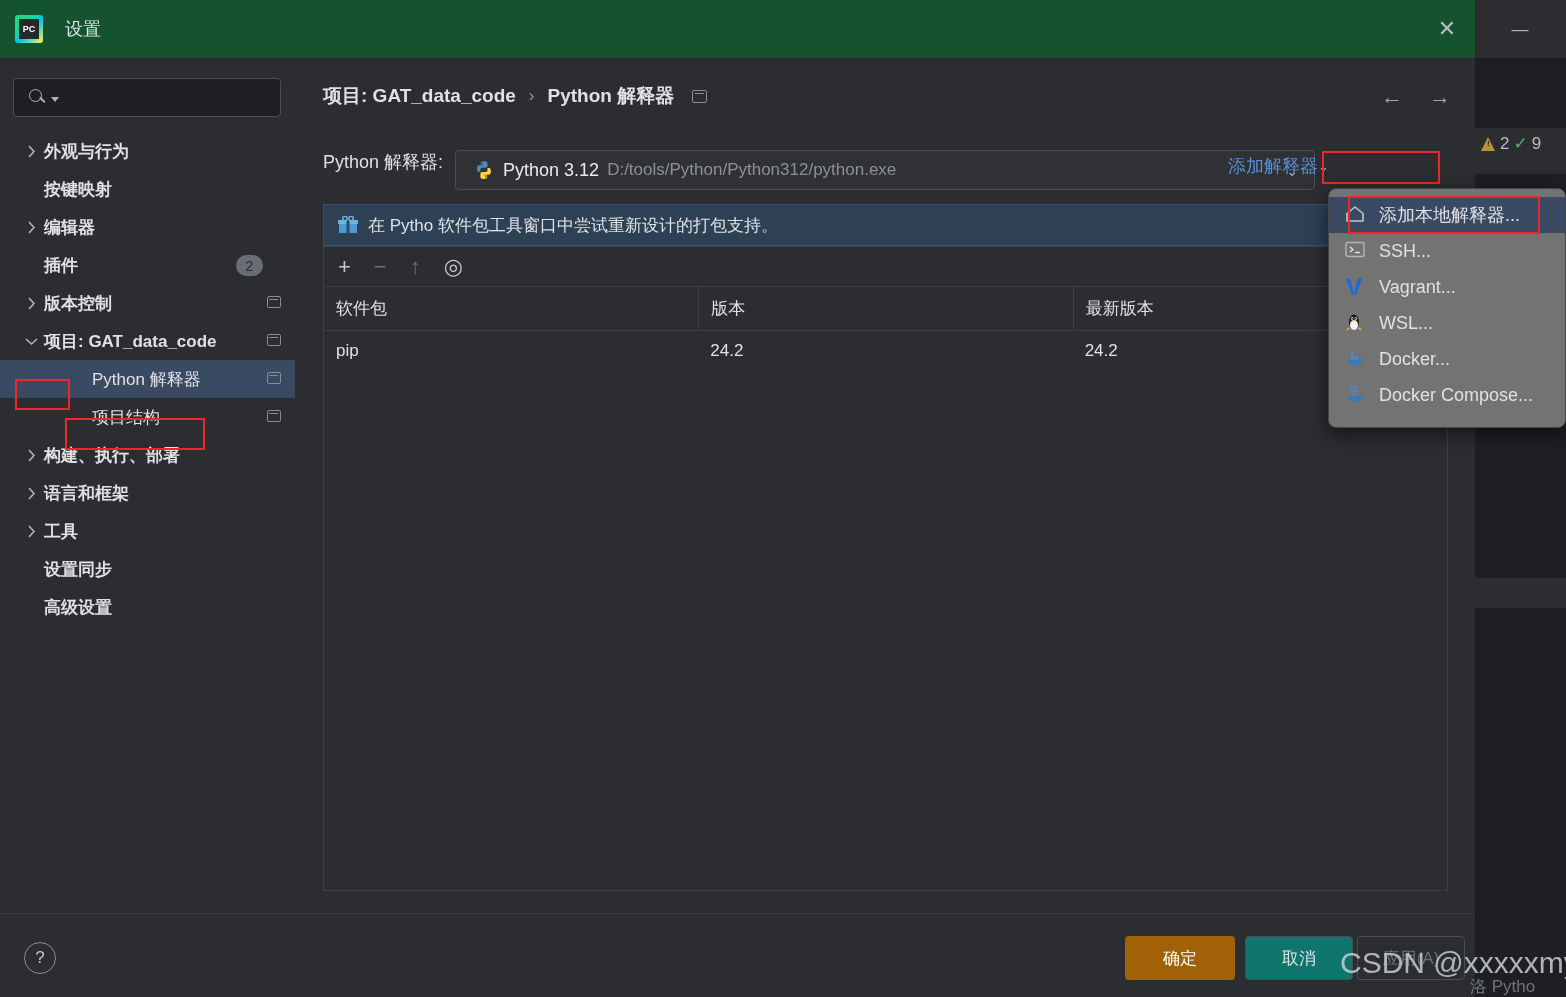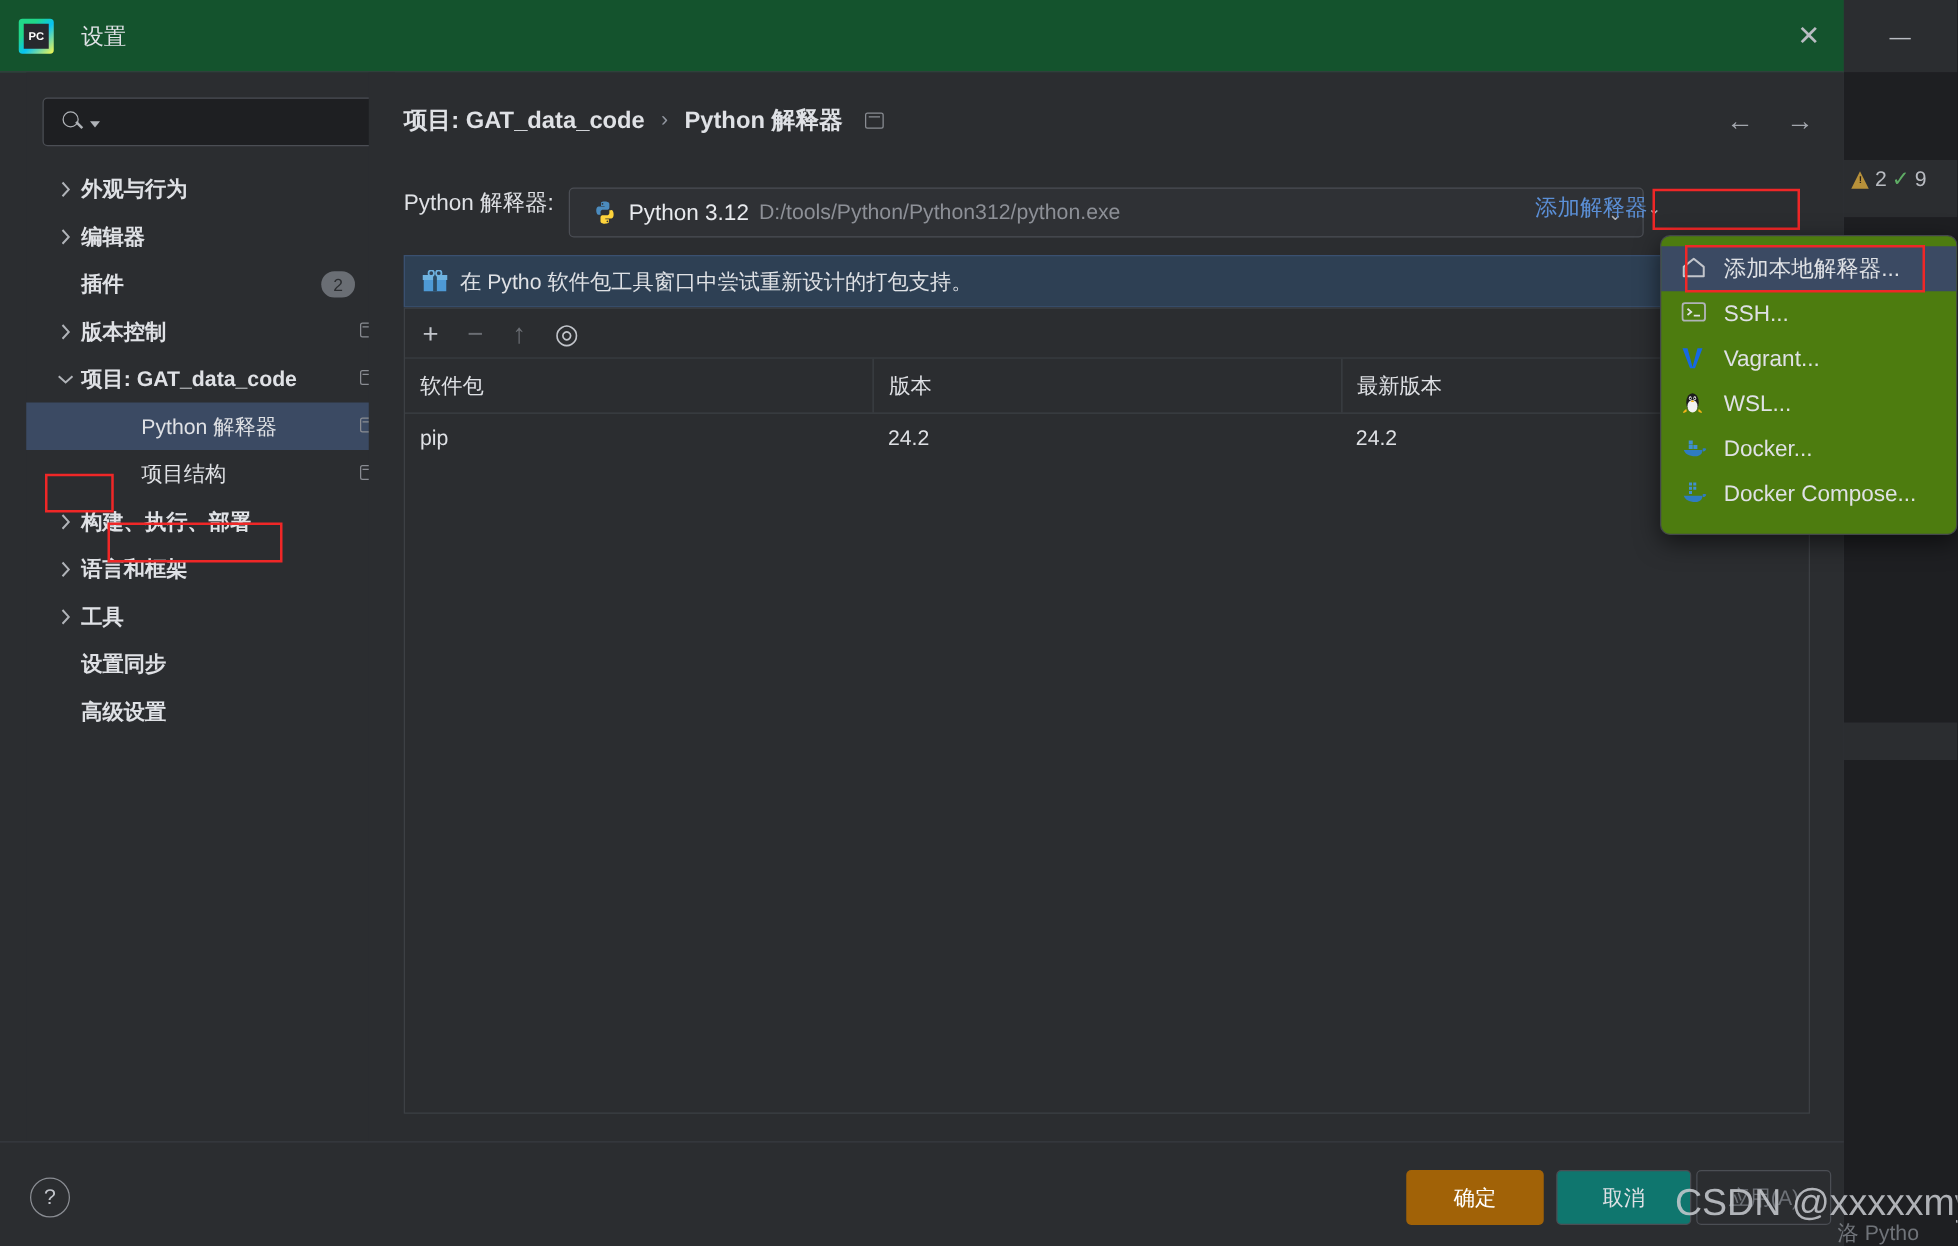--- a/index.html
+++ b/index.html
@@ -48,21 +48,21 @@
     display:flex; align-items:center; justify-content:center;
   }
   .title-text { margin-left:22px; font-size:18px; color:#dfe1e5; }
   .win-close {
     position:absolute; right:0; top:0; width:56px; height:57px;
     display:flex; align-items:center; justify-content:center;
     color:#b9bcc2; font-size:22px; font-weight:300;
   }
 
   
-  .sidebar { position:absolute; left:0; top:58px; width:295px; height:855px; background:#2b2d30;margin-left:21px; }
+  .sidebar { position:absolute; left:0; top:58px; width:295px; height:855px; background:#2b2d30; }
   .search-box {
     position:absolute; left:13px; top:20px; width:268px; height:39px;
     background:#1e1f22; border:1px solid #4b4e54; border-radius:4px;
     display:flex; align-items:center; padding-left:15px;
   }
   .search-glyph { position:relative; width:20px; height:20px; }
   .search-glyph .ring { position:absolute; left:0; top:1px; width:13px; height:13px; border:1.6px solid #b0b3b8; border-radius:50%; }
   .search-glyph .handle { position:absolute; left:10px; top:11px; width:7px; height:1.6px; background:#b0b3b8; transform:rotate(45deg); }
   .search-caret { width:0;height:0;border-left:4px solid transparent;border-right:4px solid transparent;border-top:5px solid #b0b3b8; margin-left:2px; margin-top:4px;}
 
@@ -129,21 +129,21 @@
   .footer { position:absolute; left:0; top:913px; width:1475px; height:84px; background:#2b2d30; border-top:1px solid #393b40; }
   .help-btn { position:absolute; left:24px; top:28px; width:32px; height:32px; border:1.5px solid #8a8d93; border-radius:50%; color:#c2c5cb; font-size:17px; display:flex; align-items:center; justify-content:center; }
   .btn { position:absolute; top:22px; height:44px; border-radius:4px; display:flex; align-items:center; justify-content:center; font-size:17px; }
   .btn-ok { right:240px; width:110px; background:#a16207; color:#fff; }
   .btn-cancel { right:122px; width:108px; background:#0f766e; border:1px solid #4b4e54; color:#dfe1e5; }
   .btn-apply { right:10px; width:108px; background:#2b2d30; border:1px solid #4b4e54; color:#6e7278; }
 
   
   .popup {
     position:absolute; left:1328px; top:188px; width:238px; height:240px;
-    background:#4d7c0f; border:1px solid #43464b; border-radius:8px;
+    background:#737373; border:1px solid #43464b; border-radius:8px;
     box-shadow:0 6px 20px rgba(0,0,0,.55); padding:8px 0; z-index:40;
   }
   .popup-item { height:36px; display:flex; align-items:center; padding-left:16px; gap:12px; font-size:18px; color:#dfe1e5; }
   .popup-item.hl { background:#3b4a63; }
   .pi-ico { width:22px; height:20px; flex:none; position:relative; }
 
   
   .wm1 { position:absolute; left:1340px; top:946px; font-size:30px; color:#c9ccd1; opacity:.85; white-space:nowrap; z-index:60; font-family:"Liberation Sans", sans-serif; }
   .wm2 { position:absolute; left:1470px; top:975px; font-size:17px; color:#8b8f96; opacity:.75; white-space:nowrap; z-index:60; }
 </style>
@@ -184,20 +184,24 @@
         <span class="search-caret"></span>
       </div>
       <div class="tree" id="tree">
           <div class="tree-row bold">
             <span class="chev" style="margin-left: 18px;">
               <svg width="9" height="13" viewBox="0 0 9 13">
                 <path d="M2 1l5 5.5L2 12" fill="none" stroke="#b0b3b8" stroke-width="1.6"></path>
               </svg>
             </span>
             <span class="tree-label">外观与行为</span>
+          </div>
+          <div class="tree-row bold">
+            <span class="chev" style="margin-left: 18px;"></span>
+            <span class="tree-label">按键映射</span>
           </div>
           <div class="tree-row bold">
             <span class="chev" style="margin-left: 18px;">
               <svg width="9" height="13" viewBox="0 0 9 13">
                 <path d="M2 1l5 5.5L2 12" fill="none" stroke="#b0b3b8" stroke-width="1.6"></path>
               </svg>
             </span>
             <span class="tree-label">编辑器</span>
           </div>
           <div class="tree-row bold">

